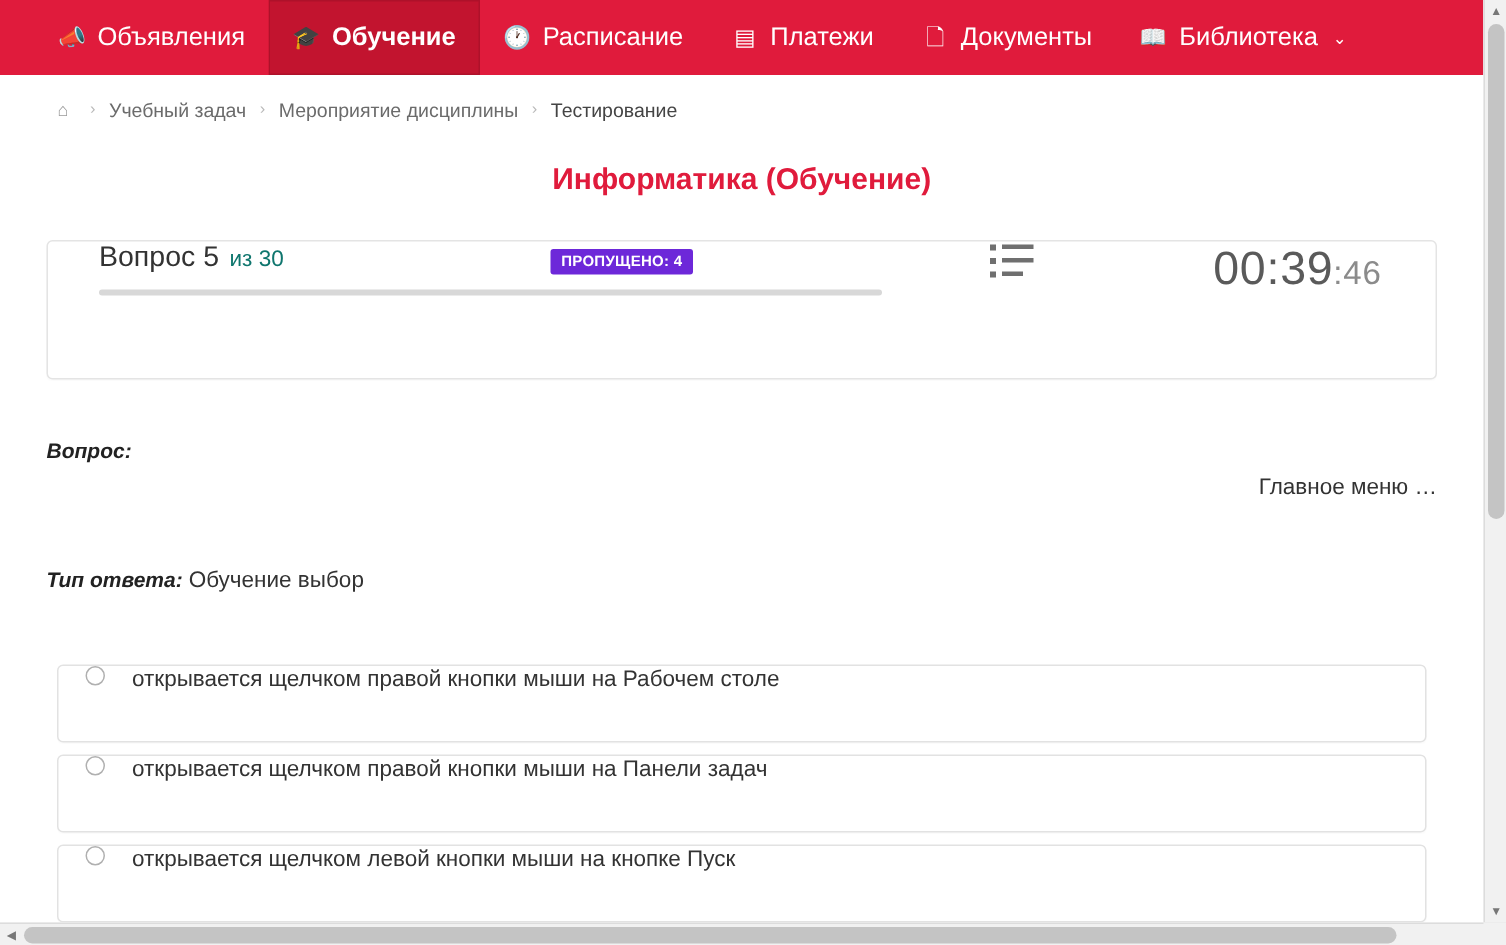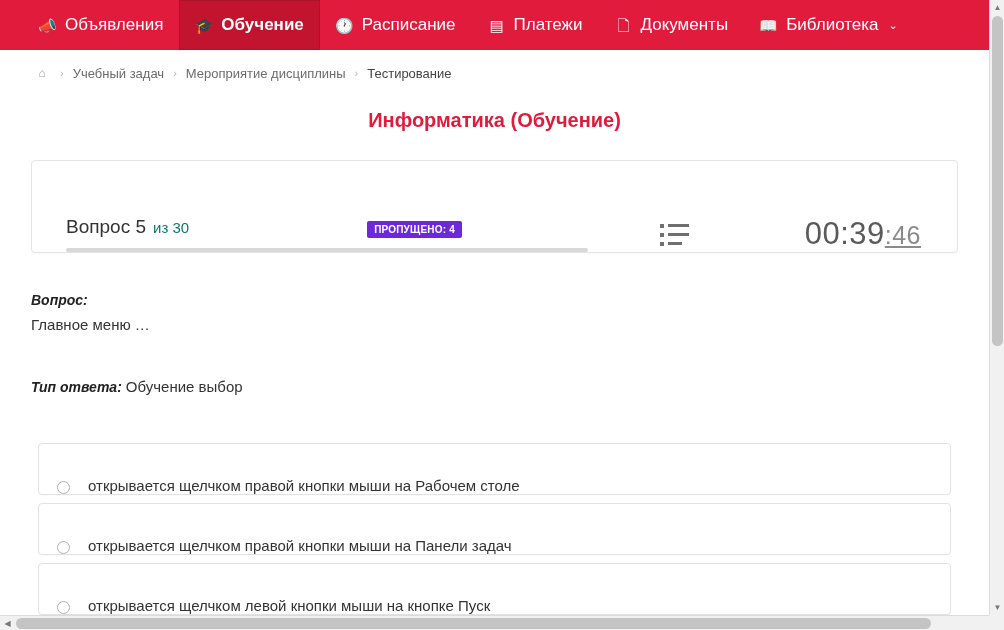--- a/index.html
+++ b/index.html
@@ -101,21 +101,21 @@
   }
 
   
   .card {
     margin: 28px 31px 0 31px;
     border: 1px solid #e4e4e4;
     border-radius: 4px;
     background: #fff;
     height: 93px;
     display: flex;
-    align-items: flex-end;
+    align-items: flex-start;
     box-shadow: 0 1px 1px rgba(0,0,0,0.02);
   }
   .qinfo {
     width: 560px;
     padding-left: 34px;
     position: relative;
   }
   .qline {
     display: flex;
     align-items: baseline;
@@ -158,56 +158,56 @@
     color: #6f6f6f;
   }
   .timer {
     margin-left: auto;
     padding-right: 36px;
     font-size: 31px;
     color: #5a5a5a;
     letter-spacing: .5px;
   }
   .timer .ms {
-    font-size: 25px;
+    font-size: 22px;
     color: #8b8b8b;
-    text-decoration: underline;
   }
 
   
   .qbody { padding: 39px 31px 0 31px; }
   .label {
     font-style: italic;
     font-weight: bold;
     font-size: 14px;
     color: #222;
   }
   .qtext {
     font-size: 15px;
     color: #333;
     margin-top: 8px;
+    text-align: right;
   }
   .answertype {
     margin-top: 45px;
     font-size: 15px;
     color: #333;
   }
   .answertype .label { margin-right: 4px; }
 
   
   .options {
     margin: 48px 38px 0 38px;
   }
   .option {
     border: 1px solid #e2e2e2;
     border-radius: 4px;
     height: 52px;
     margin-bottom: 8px;
     display: flex;
-    align-items: flex-end;
+    align-items: flex-start;
     padding-left: 18px;
     background: #fff;
     cursor: pointer;
     box-shadow: 0 1px 1px rgba(0,0,0,0.02);
   }
   .radio {
     width: 13px; height: 13px;
     border: 1px solid #b0b0b0;
     border-radius: 50%;
     background: #fff;

